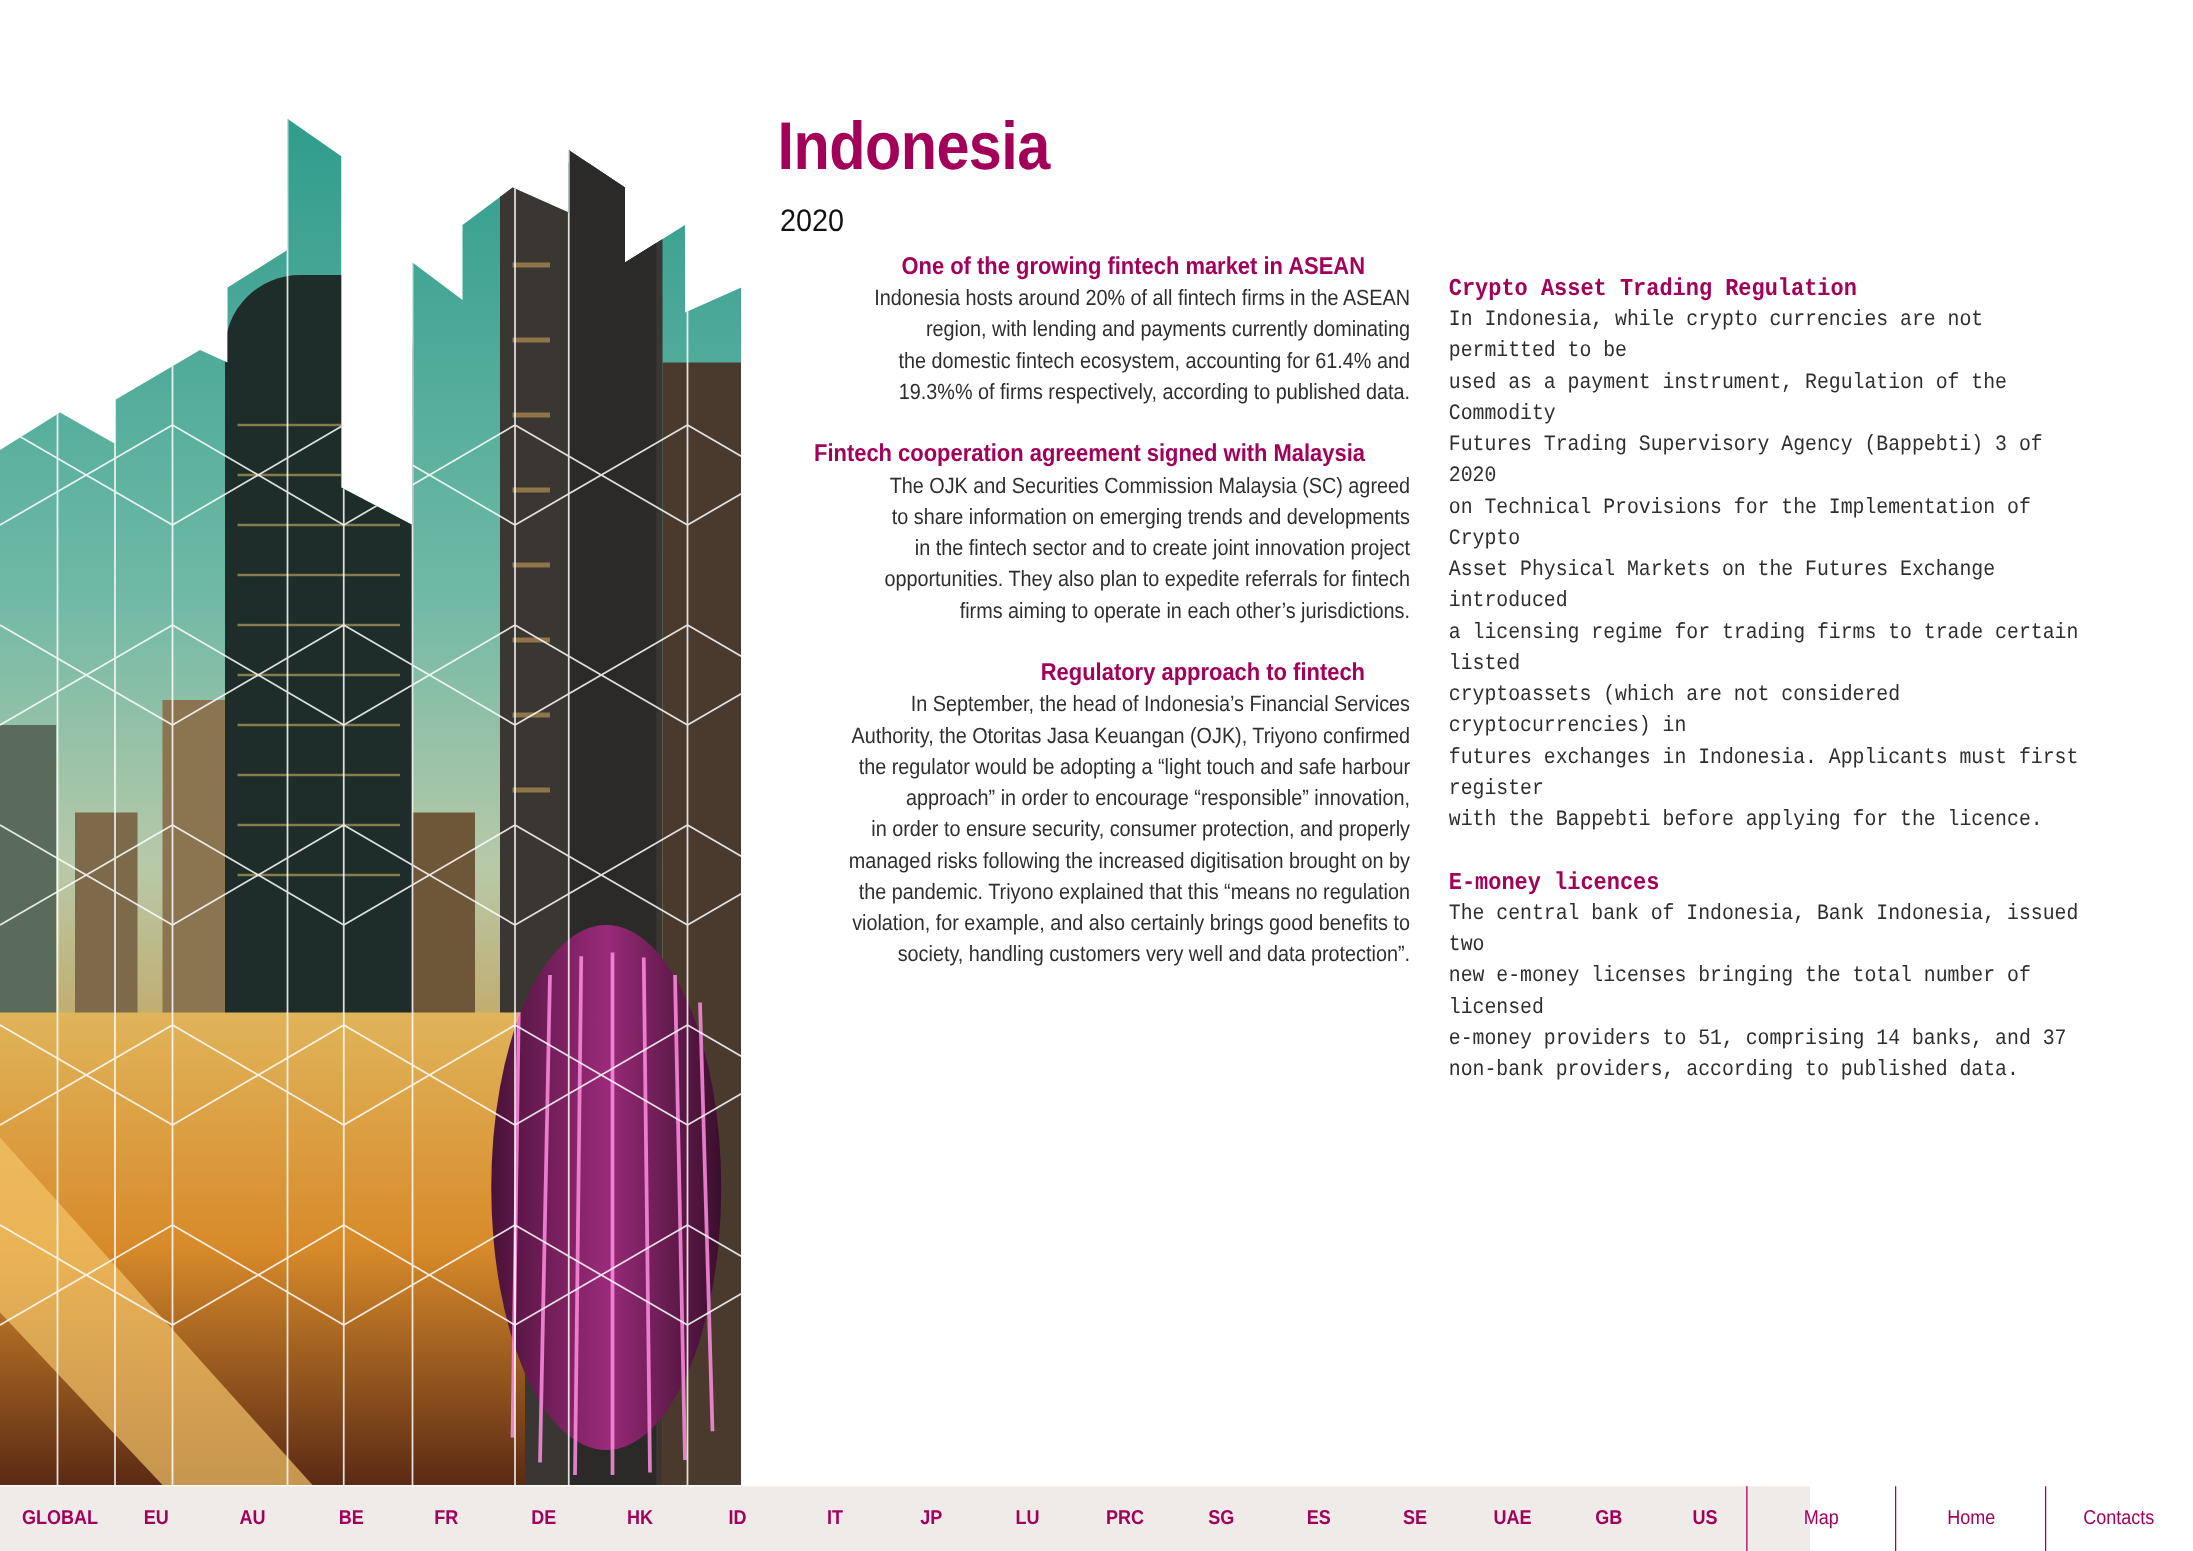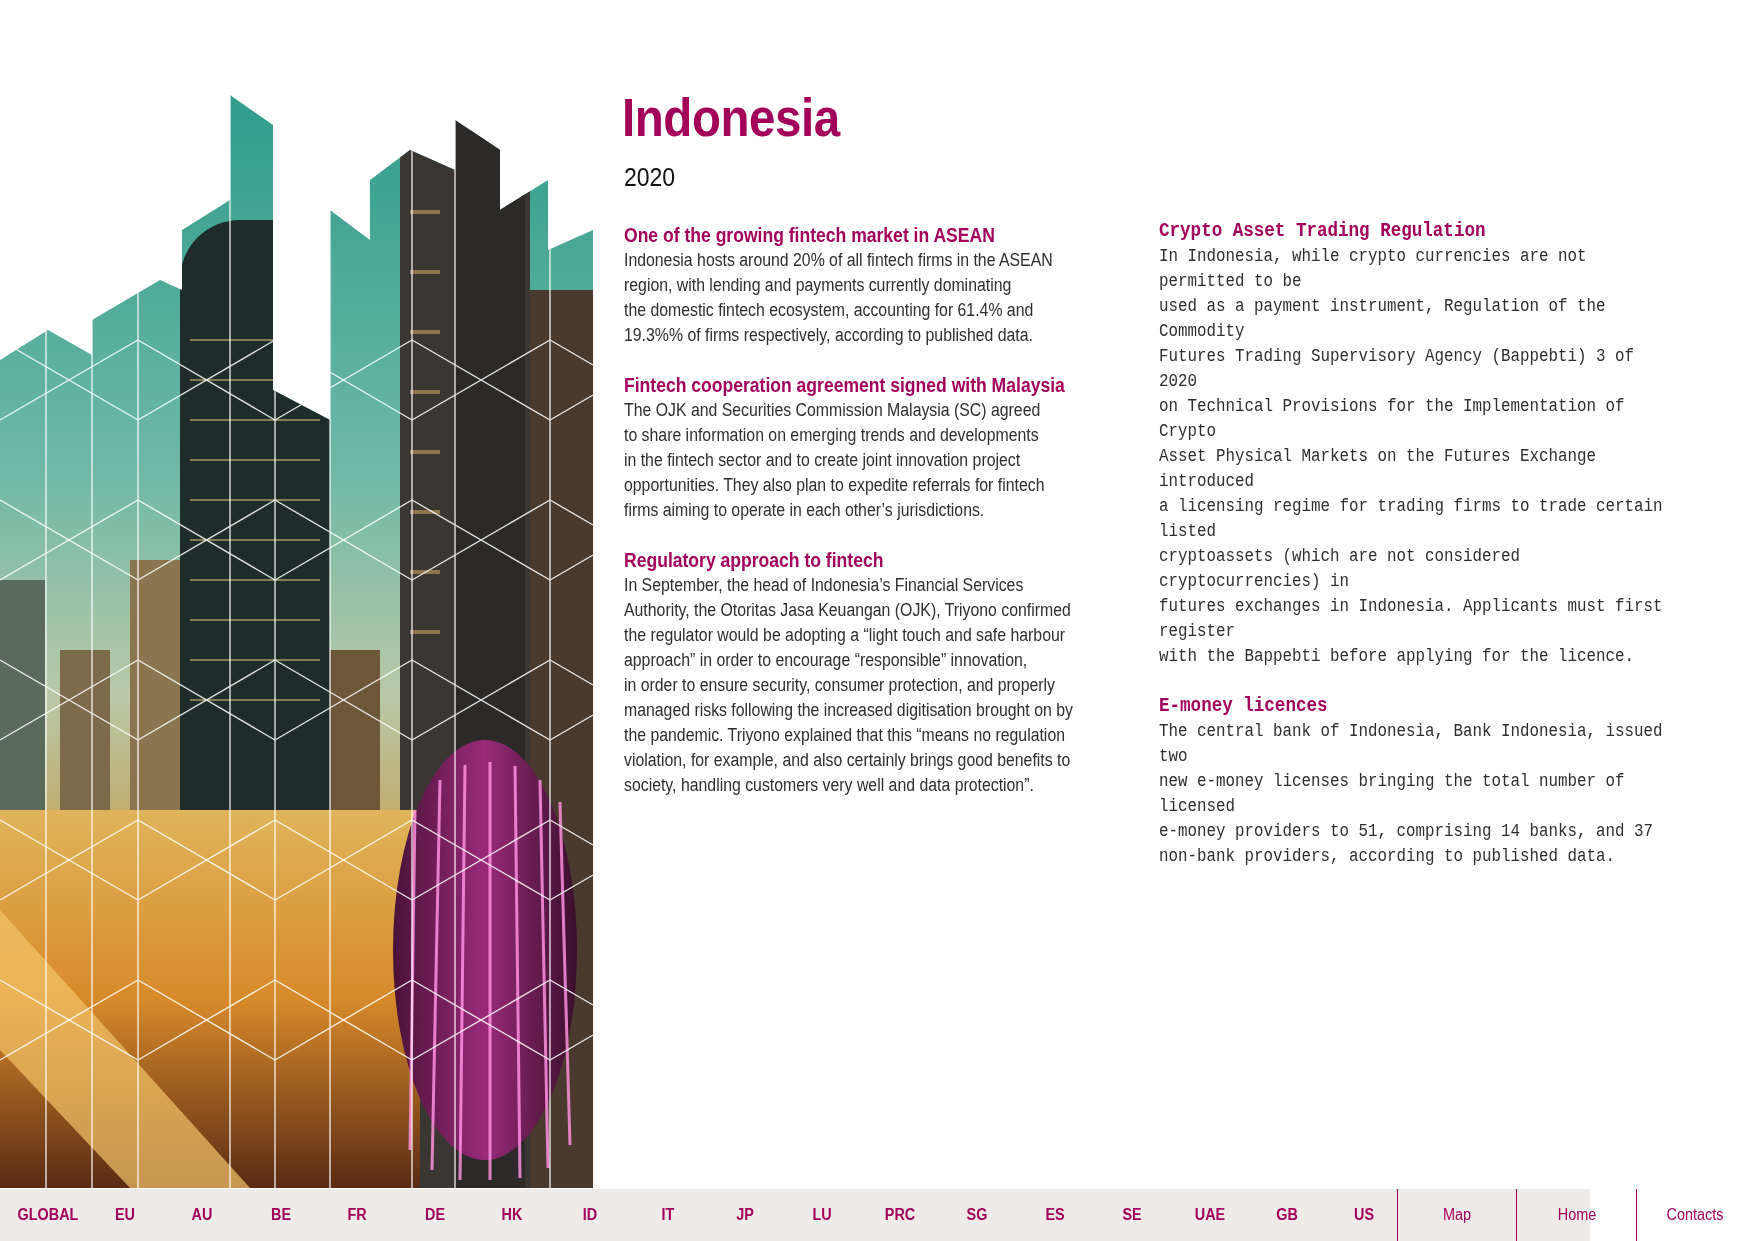--- a/index.html
+++ b/index.html
@@ -2,26 +2,26 @@
 <html><head>
 <meta charset="utf-8">
 <style>
   html,body{margin:0;padding:0;}
   body{width:1754px;height:1241px;position:relative;background:#ffffff;overflow:hidden;font-family:"Liberation Sans",sans-serif;color:#2a2a2a;}
   .hero{position:absolute;left:0;top:90px;width:593px;height:1098px;overflow:hidden;}
   .hero svg{display:block;}
   .title{position:absolute;left:622px;top:86px;margin:0;font-size:54px;font-weight:bold;color:#a3005a;letter-spacing:-0.5px;font-family:"Liberation Sans Narrow","Liberation Sans",sans-serif;transform:scaleX(0.88);transform-origin:left top;}
   .year{position:absolute;left:624px;top:163px;font-size:25px;color:#111;transform:scaleX(0.92);transform-origin:left top;}
   .col{position:absolute;width:520px;}
-  .col1{left:624px;top:223px;}
+  .col1{left:624px;top:201px;text-align:right;}
   .col2{left:1159px;top:219px;font-family:Liberation Mono, monospace;}
   .section{margin:0 0 25px 0;}
   .section h2{margin:0;font-size:19.5px;line-height:25px;font-weight:bold;color:#a3005a;transform:scaleX(0.9);transform-origin:left top;white-space:nowrap;}
   .section p{margin:0;font-size:17.6px;line-height:25px;color:#2e2e2e;white-space:pre-line;transform:scaleX(0.9);transform-origin:left top;width:560px;}
-  .nav{position:absolute;left:0;top:1189px;width:1590px;height:52px;background:#efebe9;}
+  .nav{position:absolute;left:0;top:1189px;width:1448px;height:52px;background:#efebe9;}
   .nav-item{position:absolute;top:0;height:52px;line-height:52px;font-size:16px;font-weight:bold;color:#a3005a;text-align:center;transform:translateX(-50%) scaleX(0.9);text-decoration:none;cursor:pointer;white-space:nowrap;}
   .nav-item.plain{font-weight:normal;}
   .nav-divider{position:absolute;top:0;width:1px;height:52px;background:#a3005a;}
 </style>
 </head>
 <body>
 
 <div class="hero">
   <svg width="593" height="1098" viewBox="0 0 593 1098" xmlns="http://www.w3.org/2000/svg">
     <defs>

